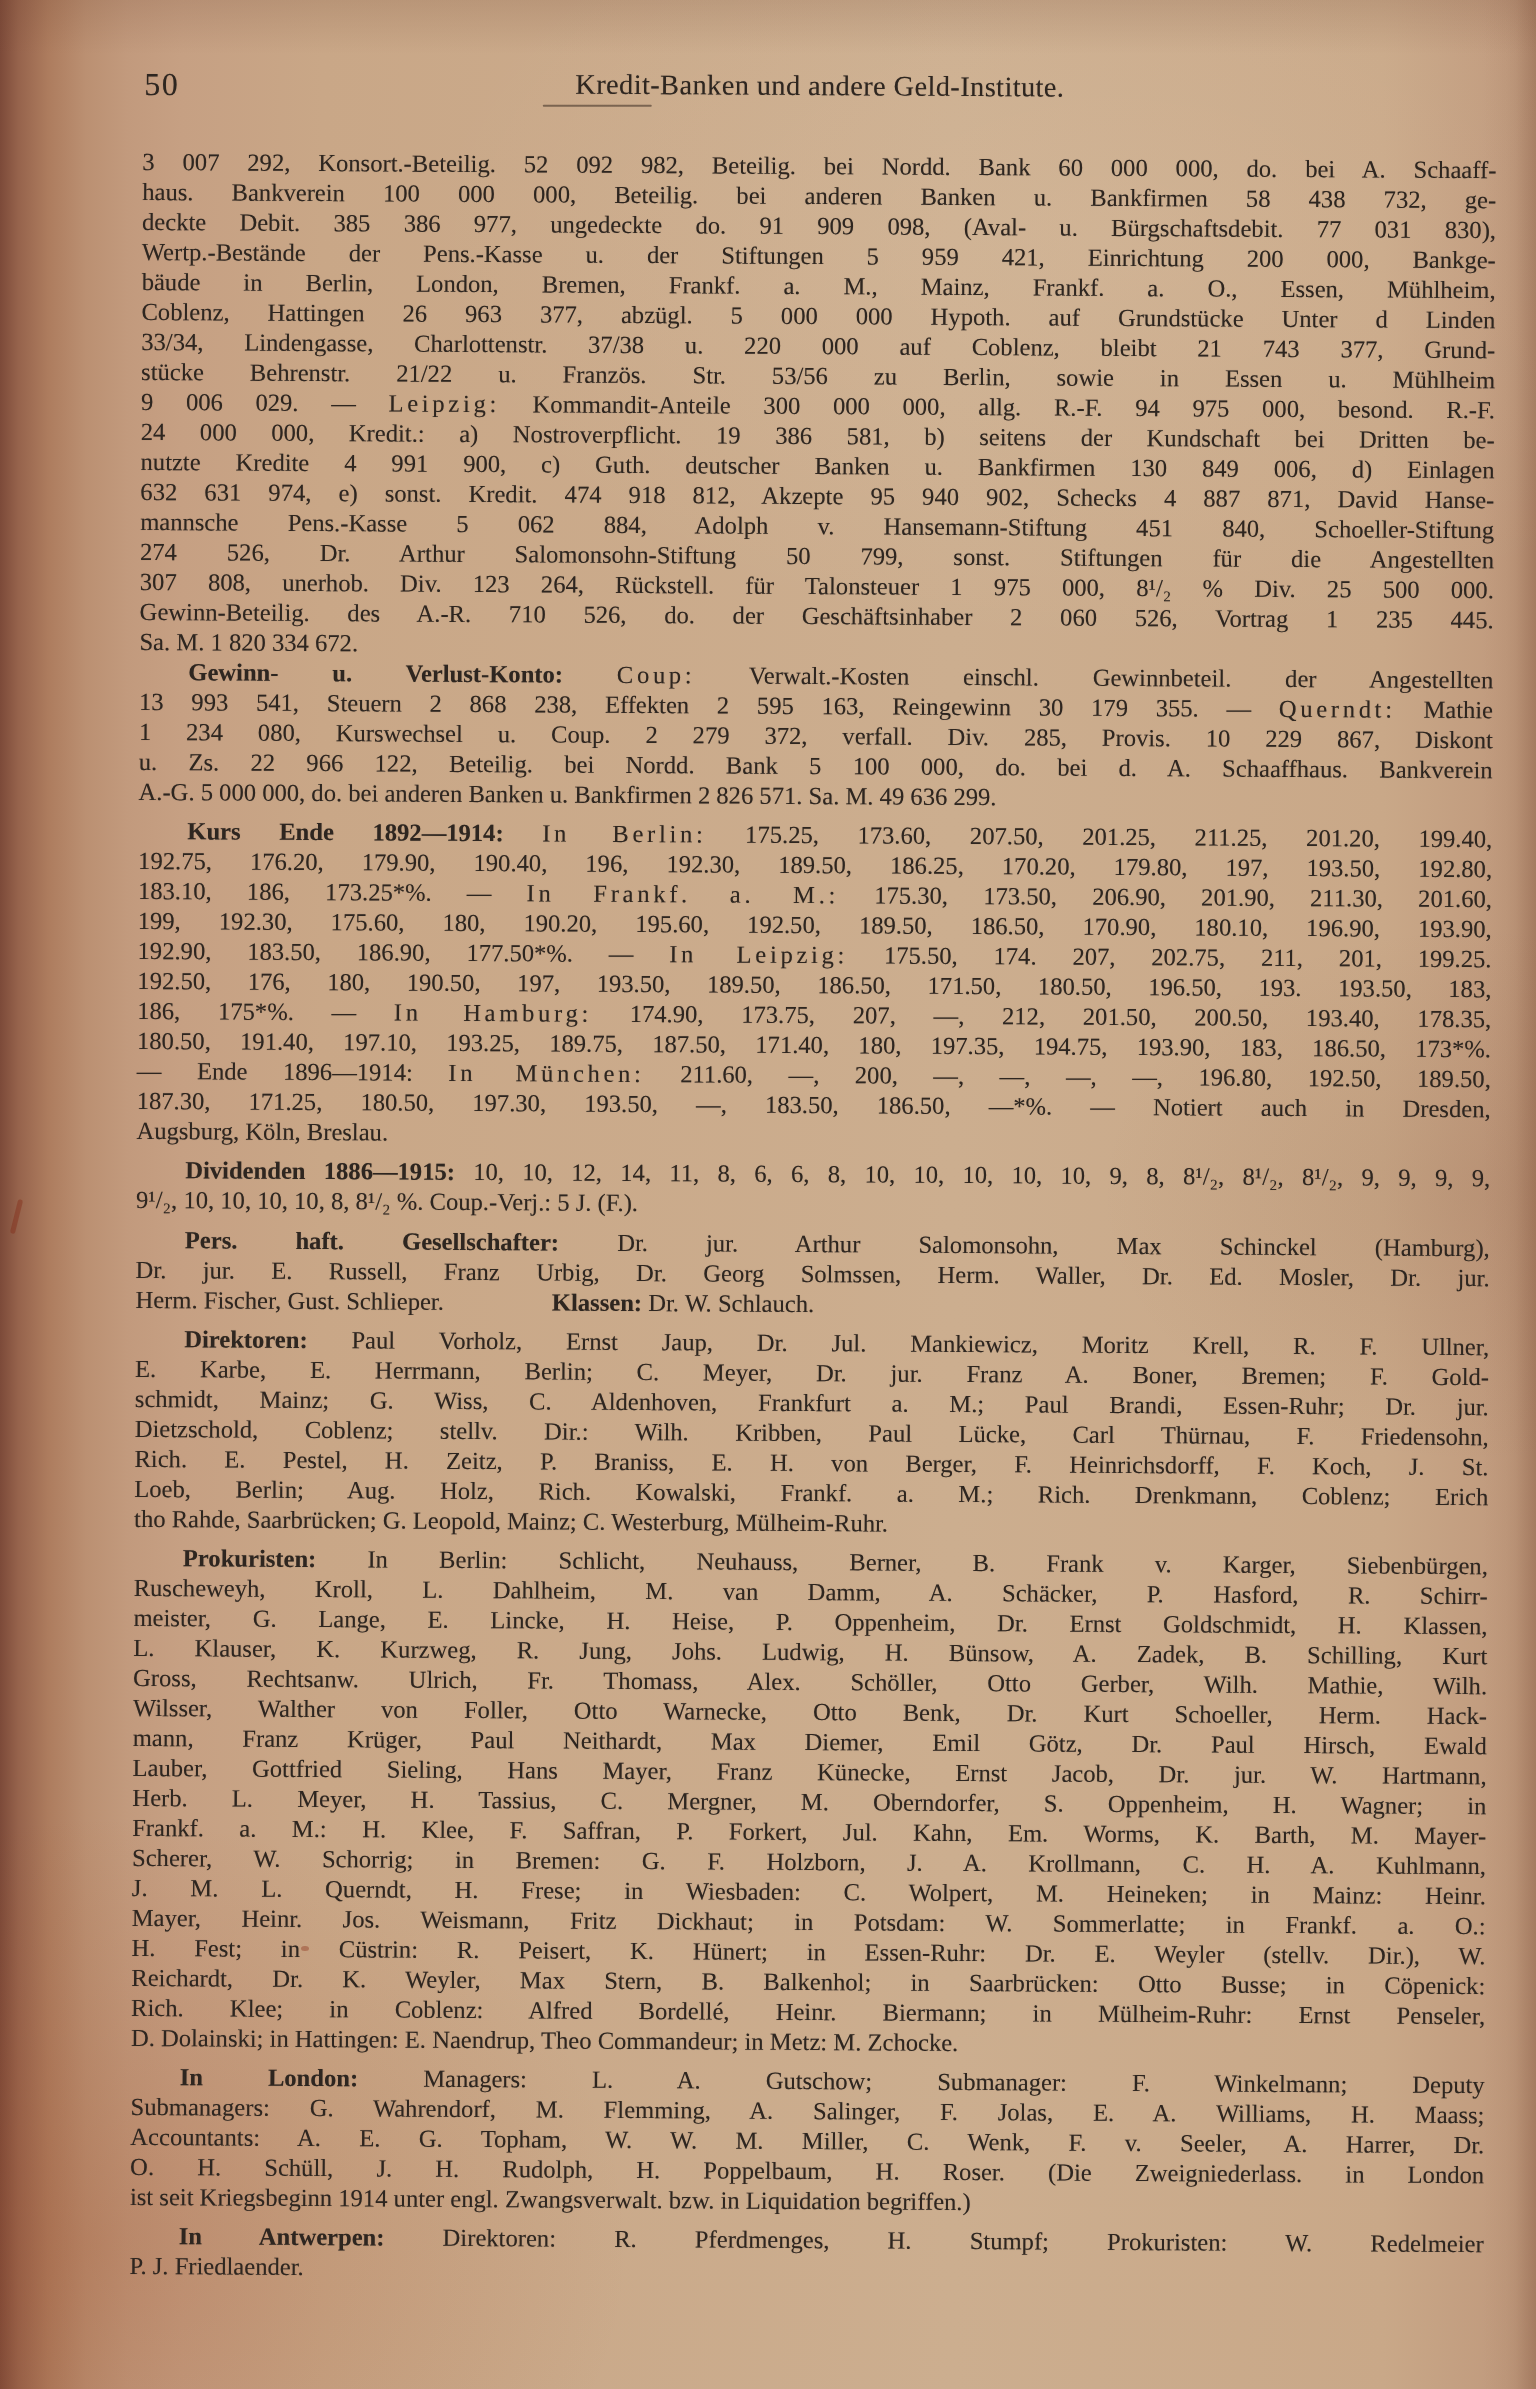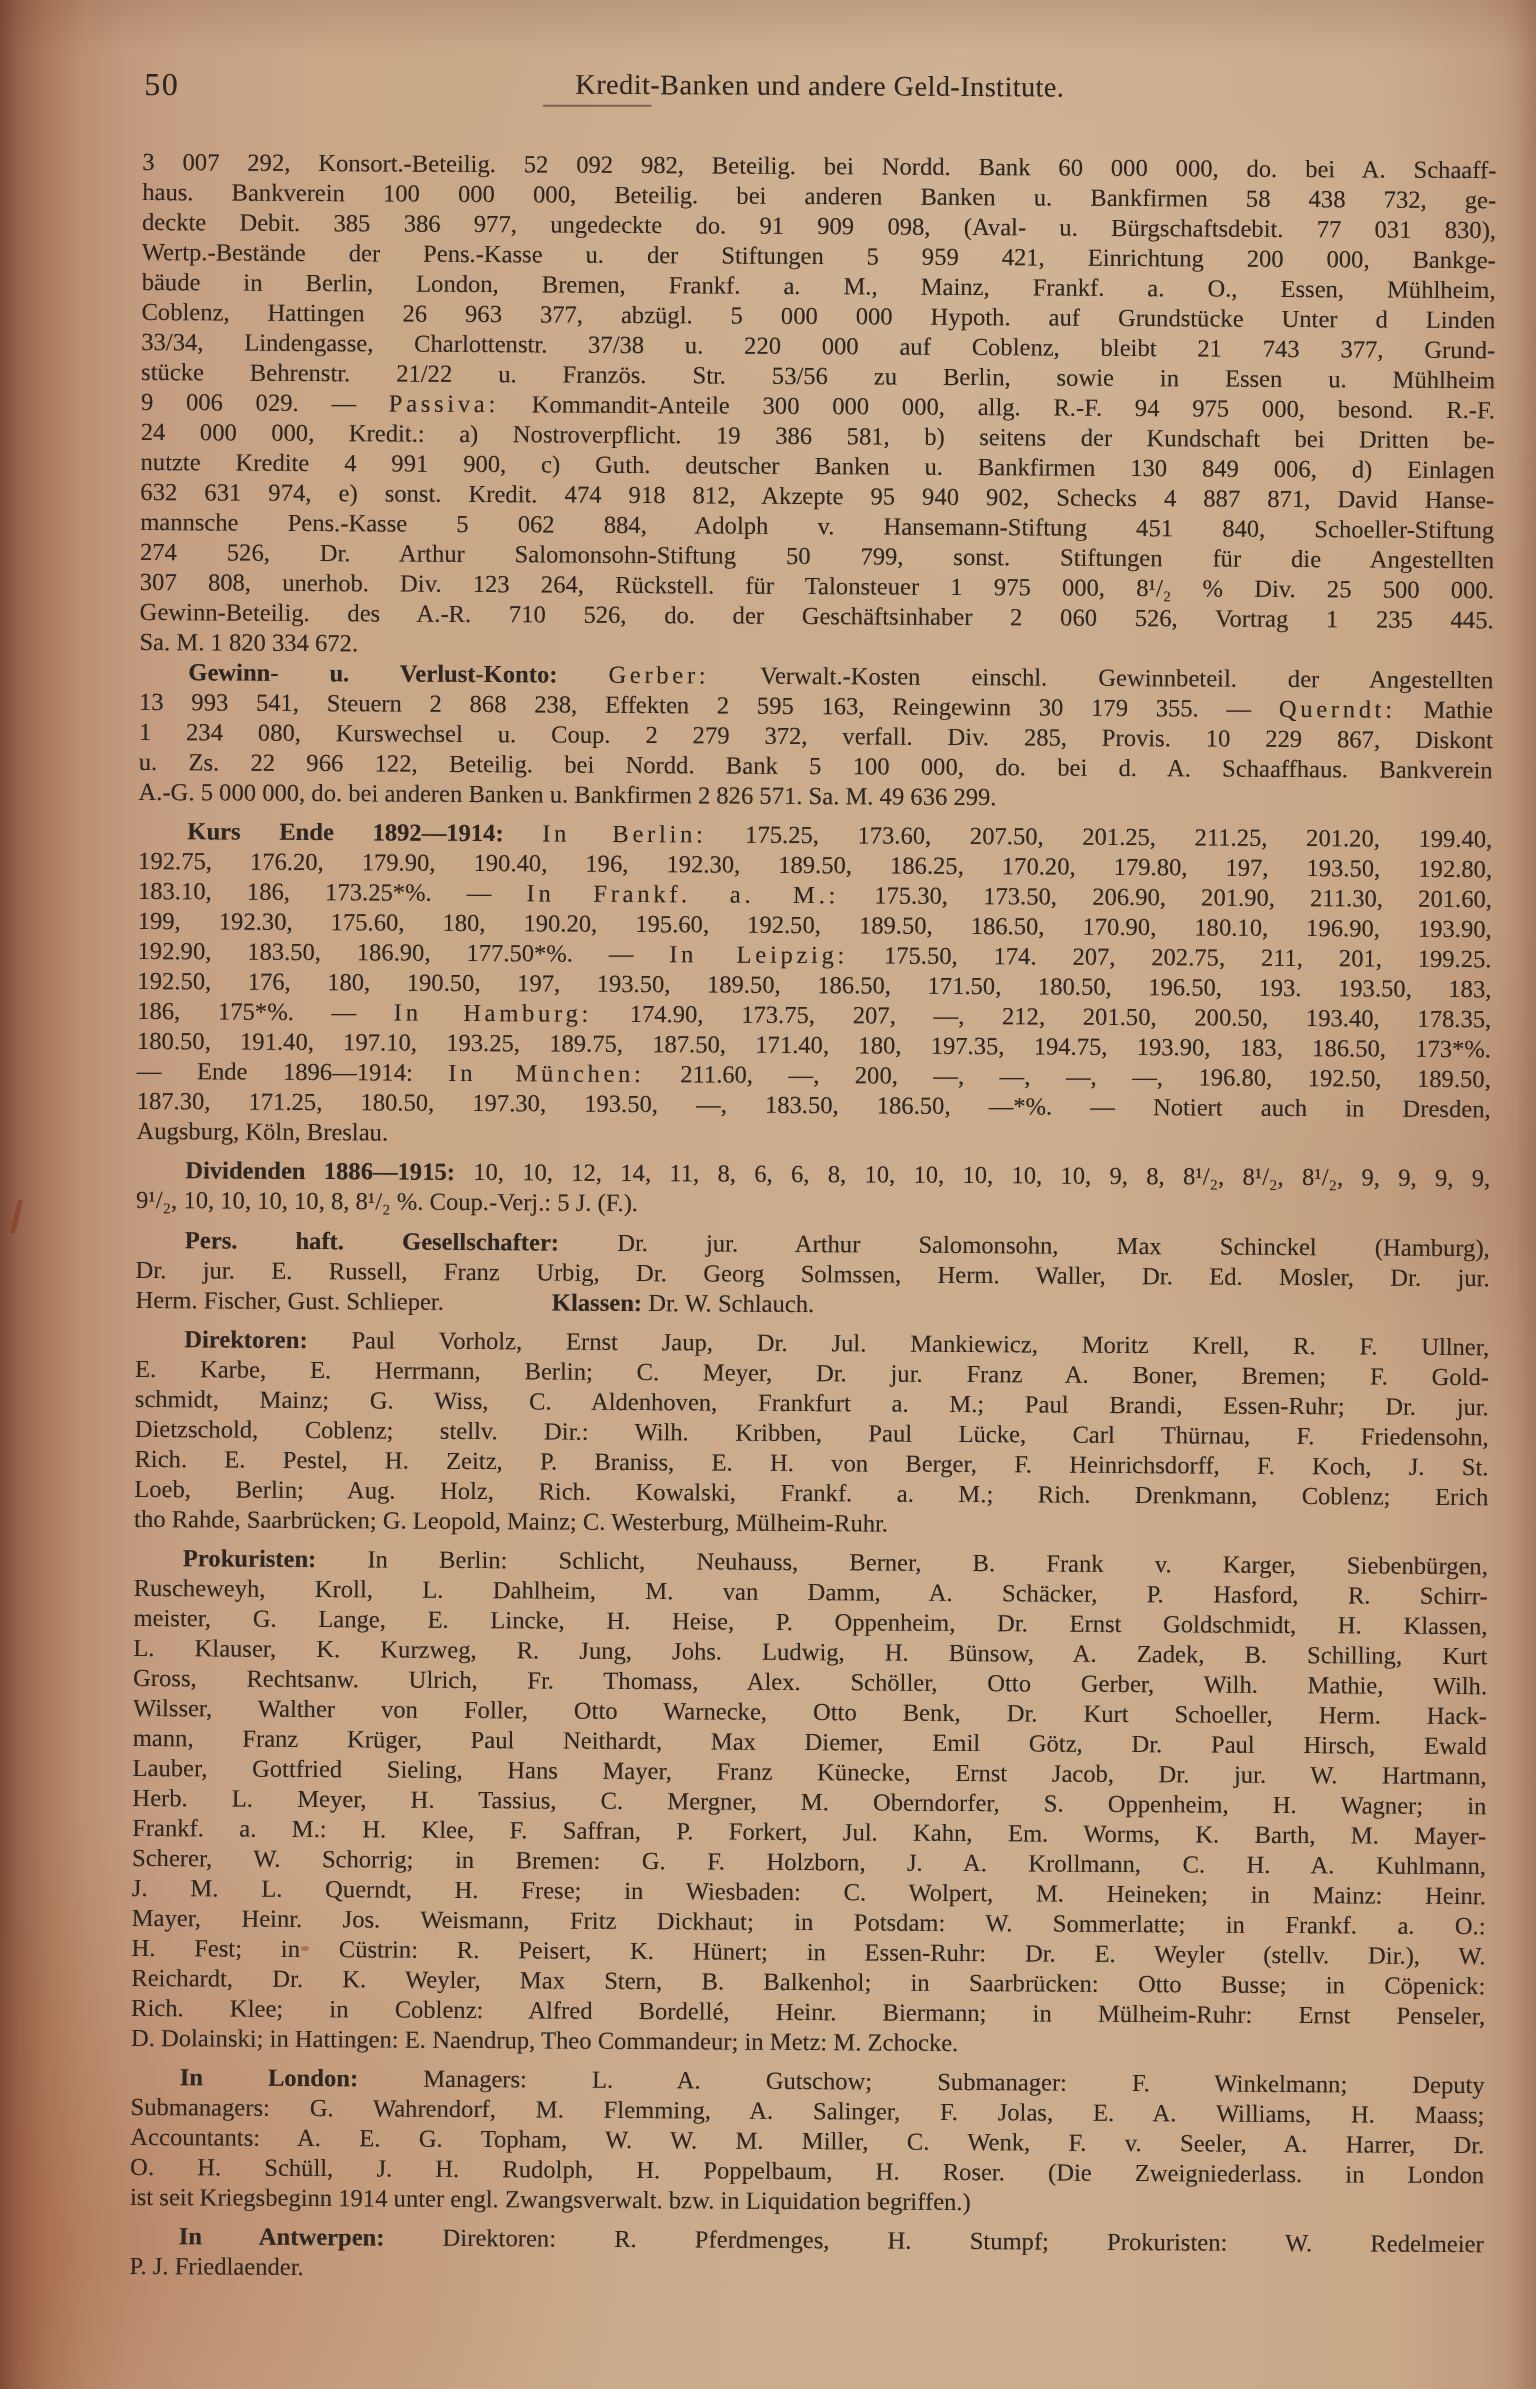--- a/index.html
+++ b/index.html
@@ -56,32 +56,32 @@
     <div>
         <div class="para">
           <div class="line"><span class="reg">3 007 292, Konsort.-Beteilig. 52 092 982, Beteilig. bei Nordd. Bank 60 000 000, do. bei A. Schaaff-</span></div>
           <div class="line"><span class="reg">haus. Bankverein 100 000 000, Beteilig. bei anderen Banken u. Bankfirmen 58 438 732, ge-</span></div>
           <div class="line"><span class="reg">deckte Debit. 385 386 977, ungedeckte do. 91 909 098, (Aval- u. Bürgschaftsdebit. 77 031 830),</span></div>
           <div class="line"><span class="reg">Wertp.-Bestände der Pens.-Kasse u. der Stiftungen 5 959 421, Einrichtung 200 000, Bankge-</span></div>
           <div class="line"><span class="reg">bäude in Berlin, London, Bremen, Frankf. a. M., Mainz, Frankf. a. O., Essen, Mühlheim,</span></div>
           <div class="line"><span class="reg">Coblenz, Hattingen 26 963 377, abzügl. 5 000 000 Hypoth. auf Grundstücke Unter d Linden</span></div>
           <div class="line"><span class="reg">33/34, Lindengasse, Charlottenstr. 37/38 u. 220 000 auf Coblenz, bleibt 21 743 377, Grund-</span></div>
           <div class="line"><span class="reg">stücke Behrenstr. 21/22 u. Französ. Str. 53/56 zu Berlin, sowie in Essen u. Mühlheim</span></div>
-          <div class="line"><span class="reg">9 006 029. — </span><span class="sperr">Passiva:</span><span class="reg"> Kommandit-Anteile 300 000 000, allg. R.-F. 94 975 000, besond. R.-F.</span></div>
+          <div class="line"><span class="reg">9 006 029. — </span><span class="sperr">Leipzig:</span><span class="reg"> Kommandit-Anteile 300 000 000, allg. R.-F. 94 975 000, besond. R.-F.</span></div>
           <div class="line"><span class="reg">24 000 000, Kredit.: a) Nostroverpflicht. 19 386 581, b) seitens der Kundschaft bei Dritten be-</span></div>
           <div class="line"><span class="reg">nutzte Kredite 4 991 900, c) Guth. deutscher Banken u. Bankfirmen 130 849 006, d) Einlagen</span></div>
           <div class="line"><span class="reg">632 631 974, e) sonst. Kredit. 474 918 812, Akzepte 95 940 902, Schecks 4 887 871, David Hanse-</span></div>
           <div class="line"><span class="reg">mannsche Pens.-Kasse 5 062 884, Adolph v. Hansemann-Stiftung 451 840, Schoeller-Stiftung</span></div>
           <div class="line"><span class="reg">274 526, Dr. Arthur Salomonsohn-Stiftung 50 799, sonst. Stiftungen für die Angestellten</span></div>
           <div class="line"><span class="reg">307 808, unerhob. Div. 123 264, Rückstell. für Talonsteuer 1 975 000, 8¹/₂ % Div. 25 500 000.</span></div>
           <div class="line"><span class="reg">Gewinn-Beteilig. des A.-R. 710 526, do. der Geschäftsinhaber 2 060 526, Vortrag 1 235 445.</span></div>
           <div class="line last"><span class="reg">Sa. M. 1 820 334 672.</span></div>
         </div>
         <div class="para indent">
-          <div class="line"><span class="bold">Gewinn- u. Verlust-Konto: </span><span class="sperr">Gerber:</span><span class="reg"> Verwalt.-Kosten einschl. Gewinnbeteil. der Angestellten</span></div>
+          <div class="line"><span class="bold">Gewinn- u. Verlust-Konto: </span><span class="sperr">Coup:</span><span class="reg"> Verwalt.-Kosten einschl. Gewinnbeteil. der Angestellten</span></div>
           <div class="line"><span class="reg">13 993 541, Steuern 2 868 238, Effekten 2 595 163, Reingewinn 30 179 355. — </span><span class="sperr">Querndt:</span><span class="reg"> Mathie</span></div>
           <div class="line"><span class="reg">1 234 080, Kurswechsel u. Coup. 2 279 372, verfall. Div. 285, Provis. 10 229 867, Diskont</span></div>
           <div class="line"><span class="reg">u. Zs. 22 966 122, Beteilig. bei Nordd. Bank 5 100 000, do. bei d. A. Schaaffhaus. Bankverein</span></div>
           <div class="line last"><span class="reg">A.-G. 5 000 000, do. bei anderen Banken u. Bankfirmen 2 826 571. Sa. M. 49 636 299.</span></div>
         </div>
         <div class="para indent spaced">
           <div class="line"><span class="bold">Kurs Ende 1892—1914: </span><span class="sperr">In Berlin:</span><span class="reg"> 175.25, 173.60, 207.50, 201.25, 211.25, 201.20, 199.40,</span></div>
           <div class="line"><span class="reg">192.75, 176.20, 179.90, 190.40, 196, 192.30, 189.50, 186.25, 170.20, 179.80, 197, 193.50, 192.80,</span></div>
           <div class="line"><span class="reg">183.10, 186, 173.25*%. — </span><span class="sperr">In Frankf. a. M.:</span><span class="reg"> 175.30, 173.50, 206.90, 201.90, 211.30, 201.60,</span></div>
           <div class="line"><span class="reg">199, 192.30, 175.60, 180, 190.20, 195.60, 192.50, 189.50, 186.50, 170.90, 180.10, 196.90, 193.90,</span></div>

